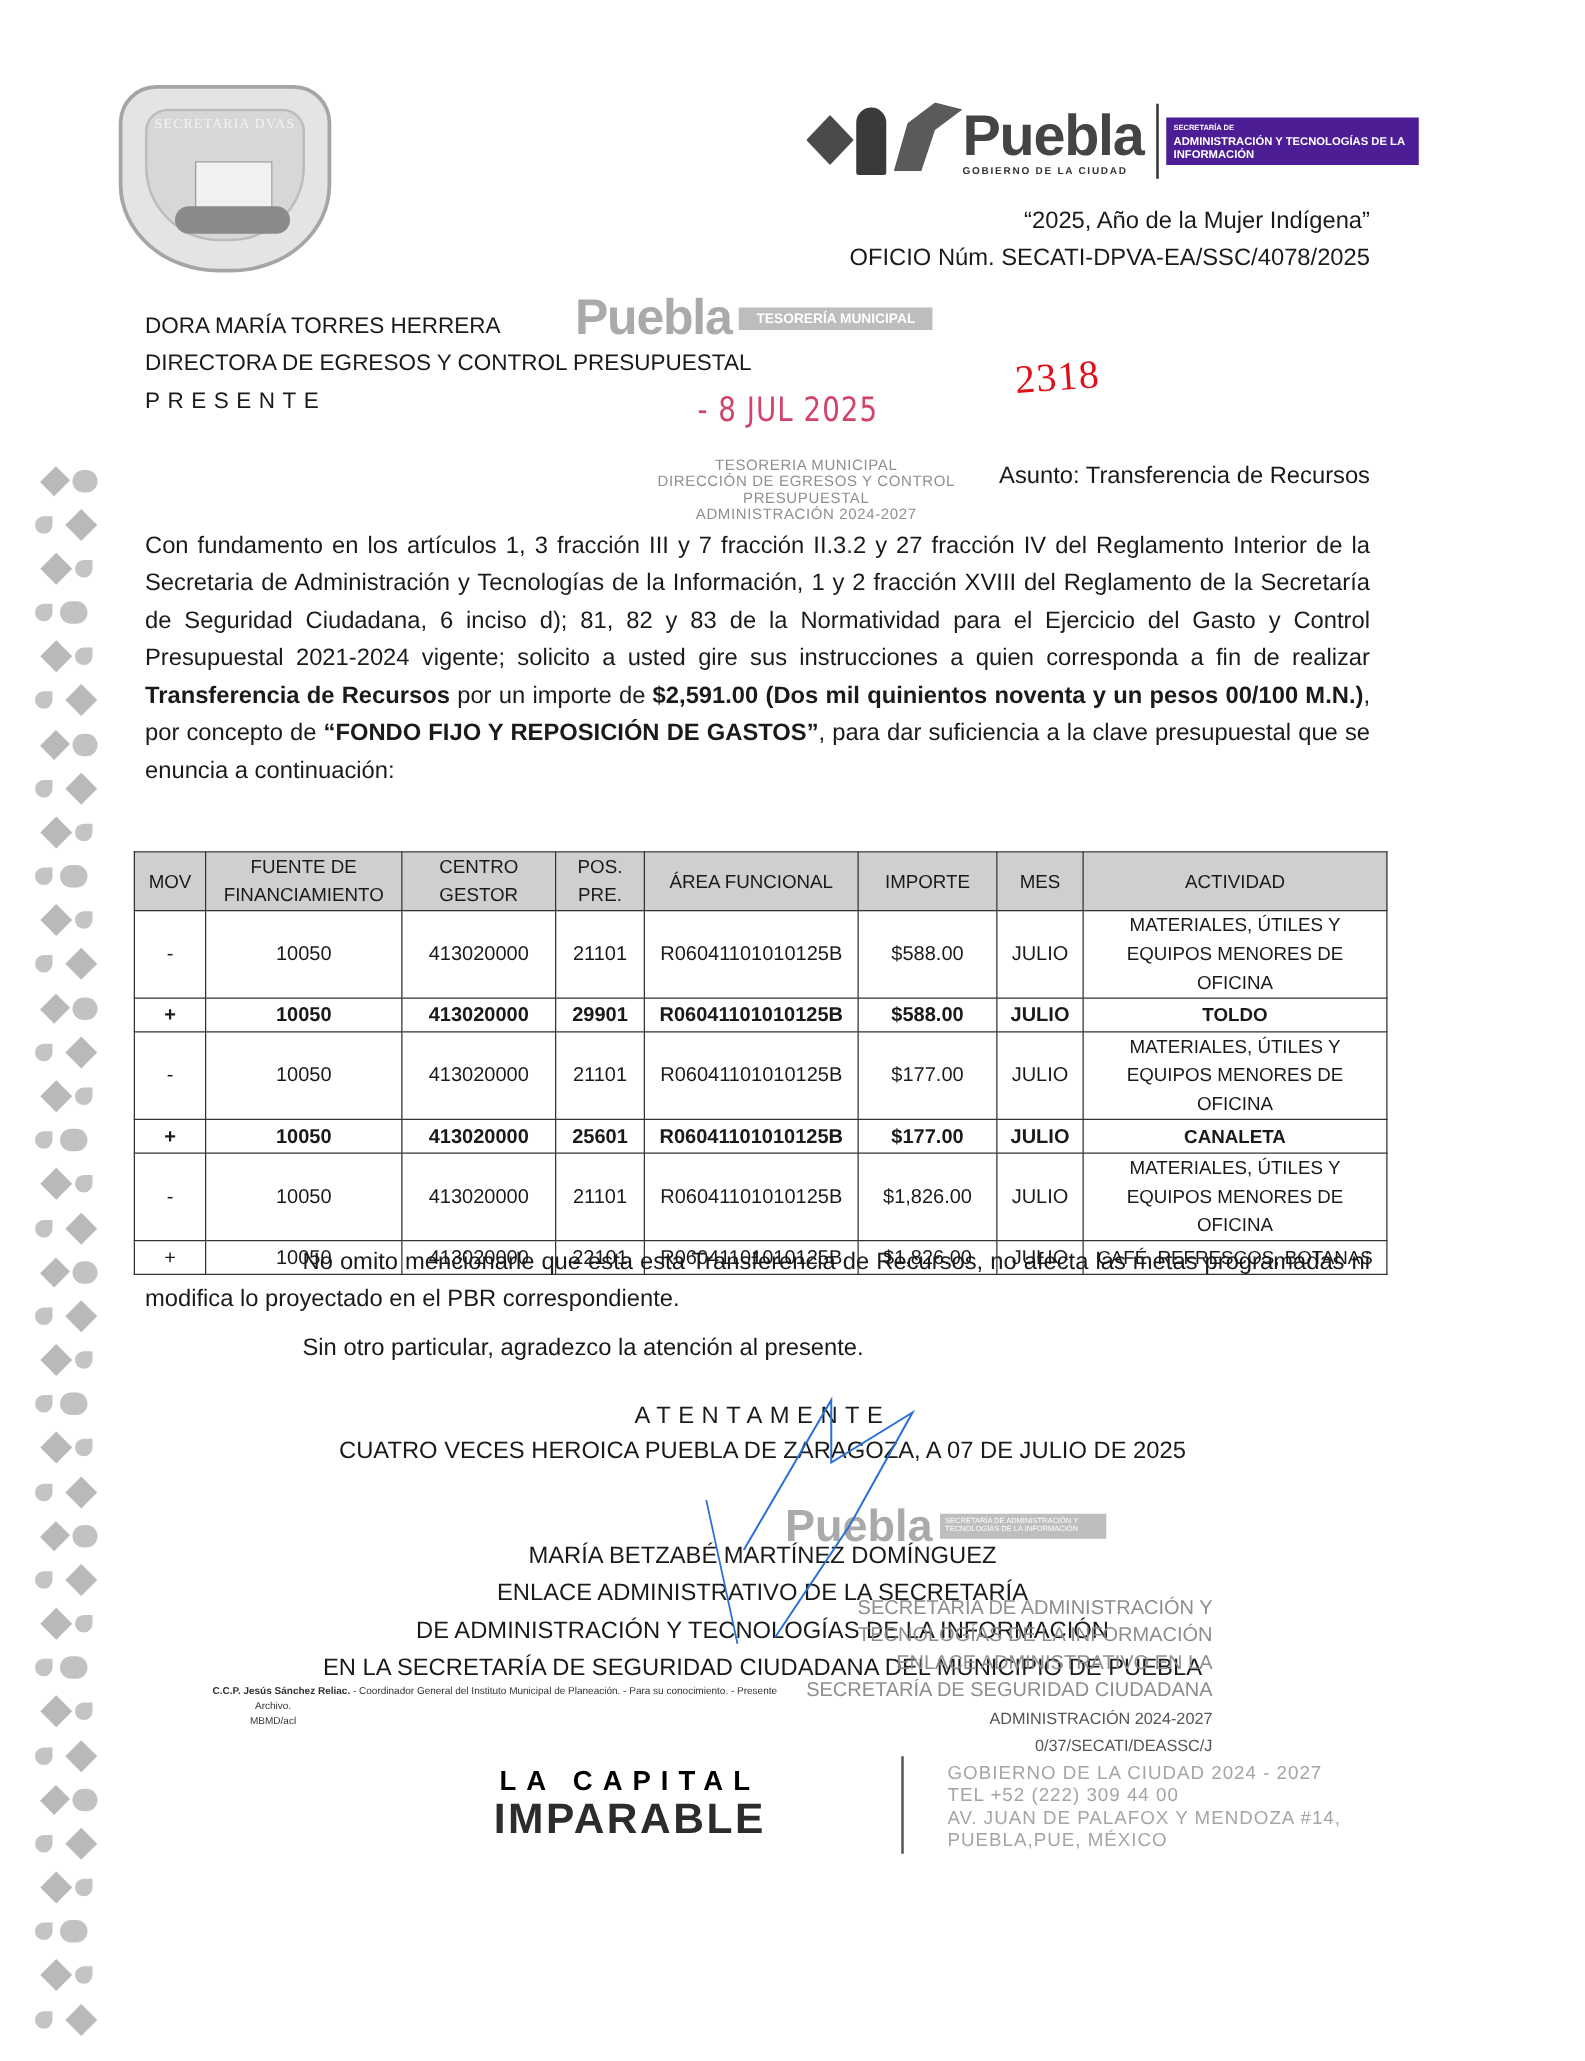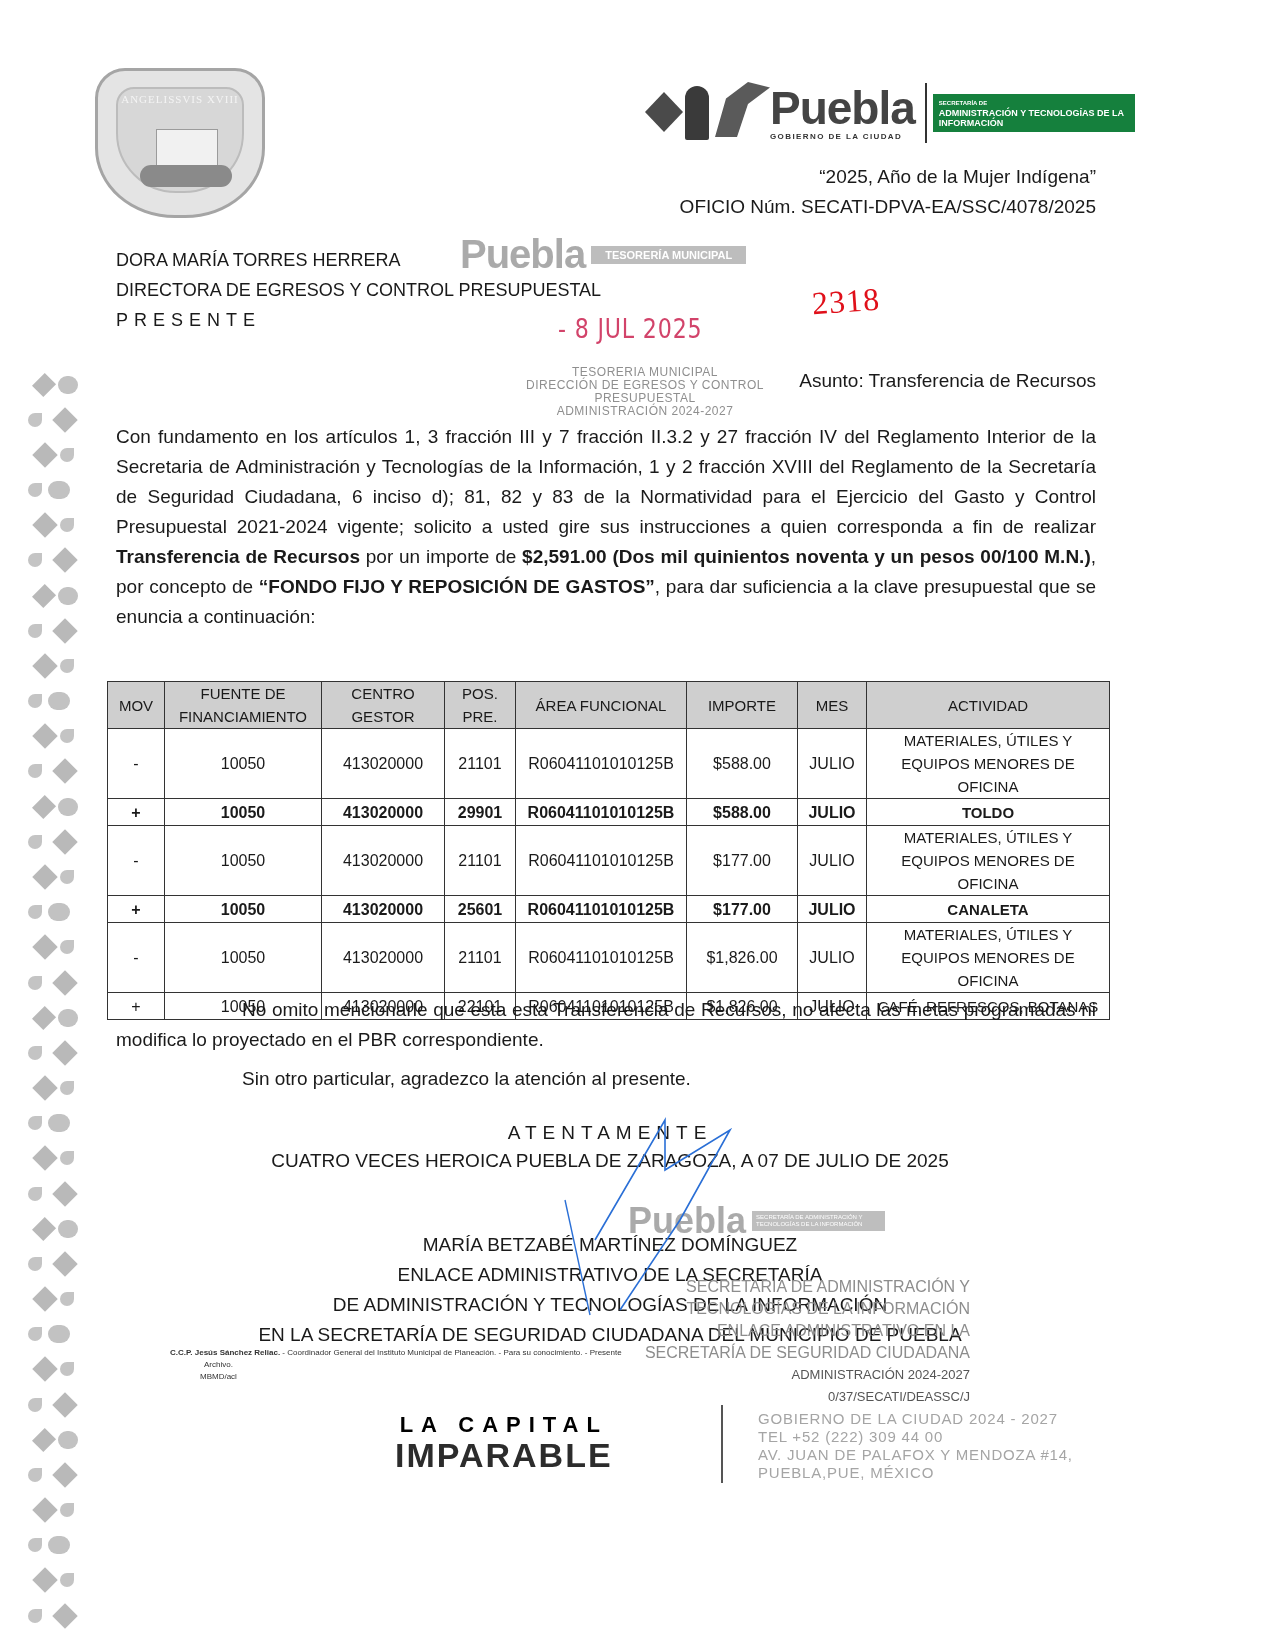--- a/index.html
+++ b/index.html
@@ -27,21 +27,21 @@
 
   
   .pu-logo { left: 645px; top: 82px; display: flex; align-items: center; }
   .pu-glyphs { width: 125px; height: 62px; position: relative; }
   .pu-g1 { position: absolute; left: 0; top: 10px; width: 38px; height: 40px; background: #4a4a4a; clip-path: polygon(0 50%,50% 0,100% 50%,50% 100%); }
   .pu-g2 { position: absolute; left: 40px; top: 4px; width: 24px; height: 54px; background: #3a3a3a; border-radius: 12px 12px 2px 2px; }
   .pu-g3 { position: absolute; left: 70px; top: 0; width: 55px; height: 55px; background: #5a5a5a; clip-path: polygon(0 100%, 20% 30%, 60% 0, 100% 10%, 60% 40%, 40% 100%); }
   .pu-word { font-size: 46px; font-weight: bold; color: #444; line-height: 44px; letter-spacing: -1px; }
   .pu-sub { font-size: 8px; font-weight: bold; color: #333; letter-spacing: 1.4px; margin-top: 2px; }
   .pu-divider { width: 2px; height: 60px; background: #333; margin: 0 6px 0 10px; }
-  .pu-sec { background: #15803d; color: #fff; padding: 4px 6px; font-size: 9px; font-weight: bold; line-height: 10px; width: 190px; }
+  .pu-sec { background: #4c1d95; color: #fff; padding: 4px 6px; font-size: 9px; font-weight: bold; line-height: 10px; width: 190px; }
   .pu-sec .small { font-size: 6px; }
 
   .year-line { right: 172px; top: 166px; font-size: 19px; text-align: right; }
   .oficio { right: 172px; top: 196px; font-size: 19px; text-align: right; }
 
   .addressee { left: 116px; top: 245px; font-size: 18px; line-height: 30px; }
   .addressee .spaced { letter-spacing: 6px; }
 
   
   .stamp-logo { left: 460px; top: 232px; display: flex; align-items: center; opacity: 0.55; }
@@ -238,21 +238,21 @@
       <div class="leaf"></div>
     </div>
   <div class="orn-row">
       <div class="leaf"></div>
       <div class="diamond"></div>
     </div>
 </div>
 
 <div class="abs shield">
   <div class="shield-inner">
-    <div class="shield-motto">ANGELISSVIS XVIII</div>
+    <div class="shield-motto">SECRETARIA DVAS</div>
     <div class="shield-castle"></div>
     <div class="shield-cloud"></div>
   </div>
 </div>
 
 <div class="abs pu-logo">
   <div class="pu-glyphs">
     <div class="pu-g1"></div>
       <div class="pu-g2"></div>
       <div class="pu-g3"></div>

